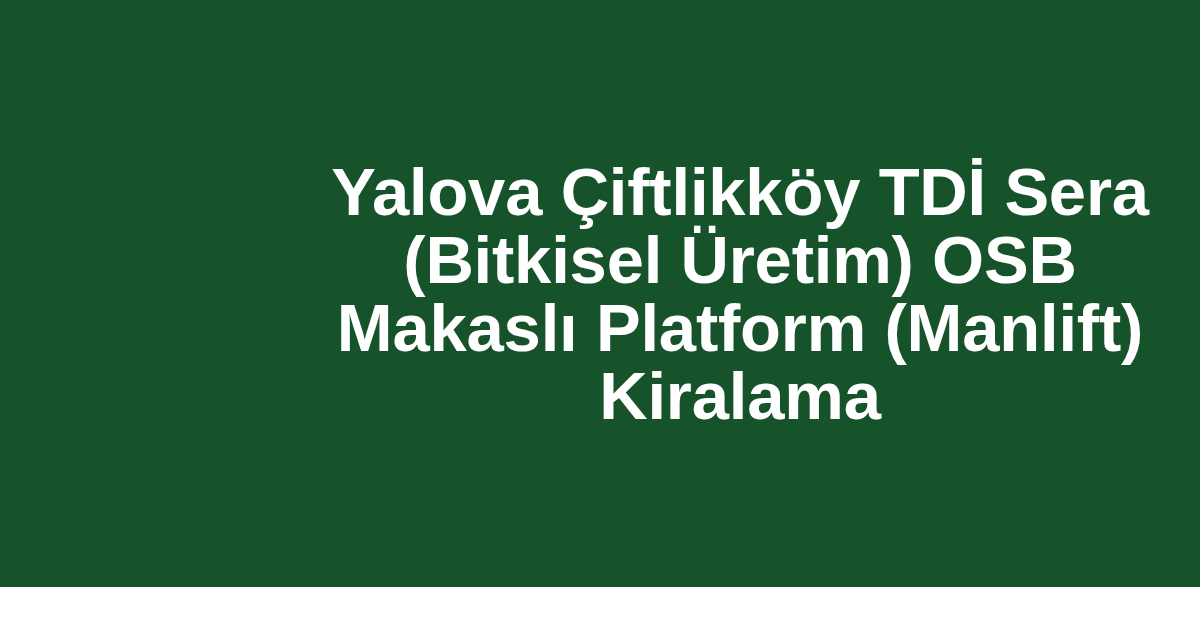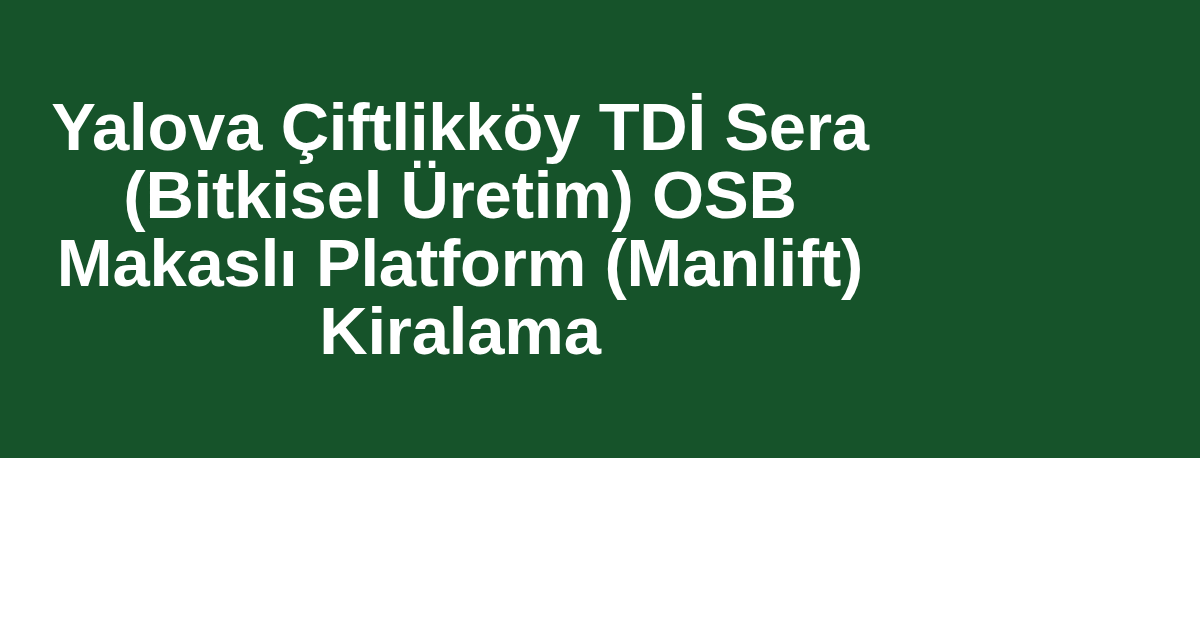--- a/index.html
+++ b/index.html
@@ -12,24 +12,24 @@
     width: 1200px;
     height: 630px;
     overflow: hidden;
     font-family: "Liberation Sans", sans-serif;
   }
 
   #og-card {
     position: relative;
     box-sizing: border-box;
     width: 1200px;
-    height: 458px;
+    height: 587px;
     display: flex;
     align-items: center;
-    justify-content: flex-start;
+    justify-content: flex-end;
     background-color: #16532A;
   }
 
   #title-block {
     width: 920px;
     padding: 0 20px;
     box-sizing: border-box;
     text-align: center;
   }
 

